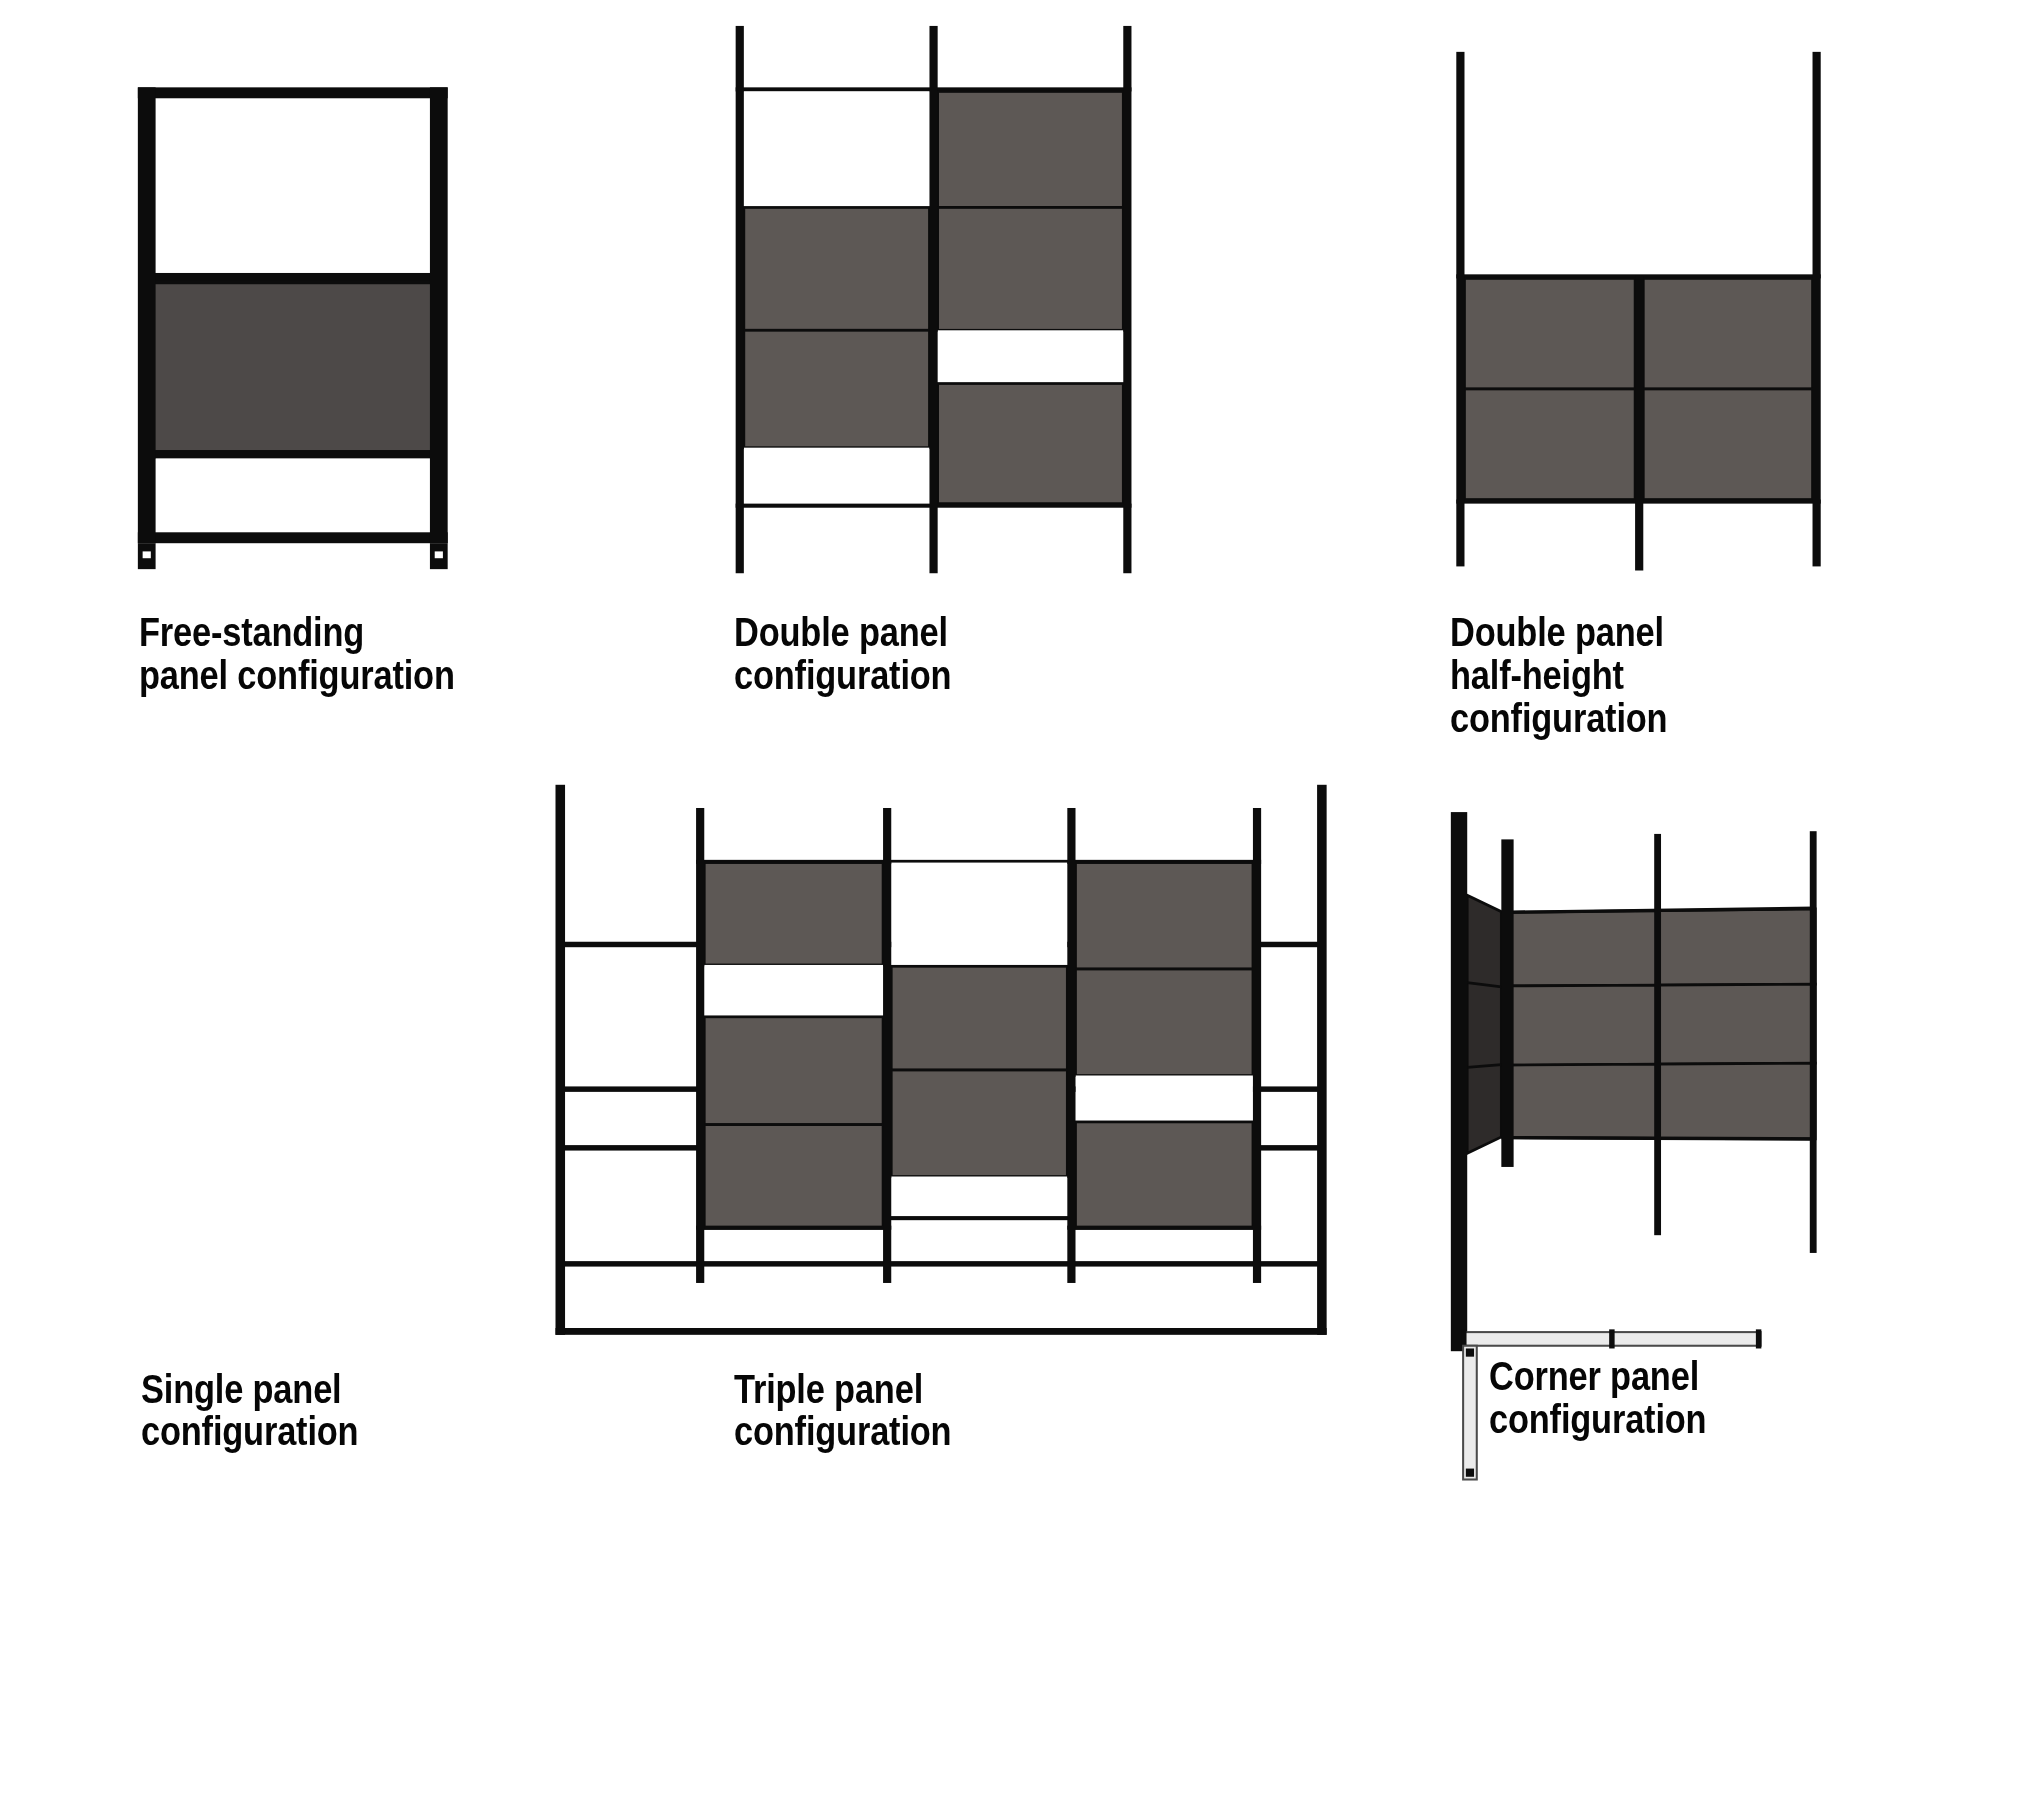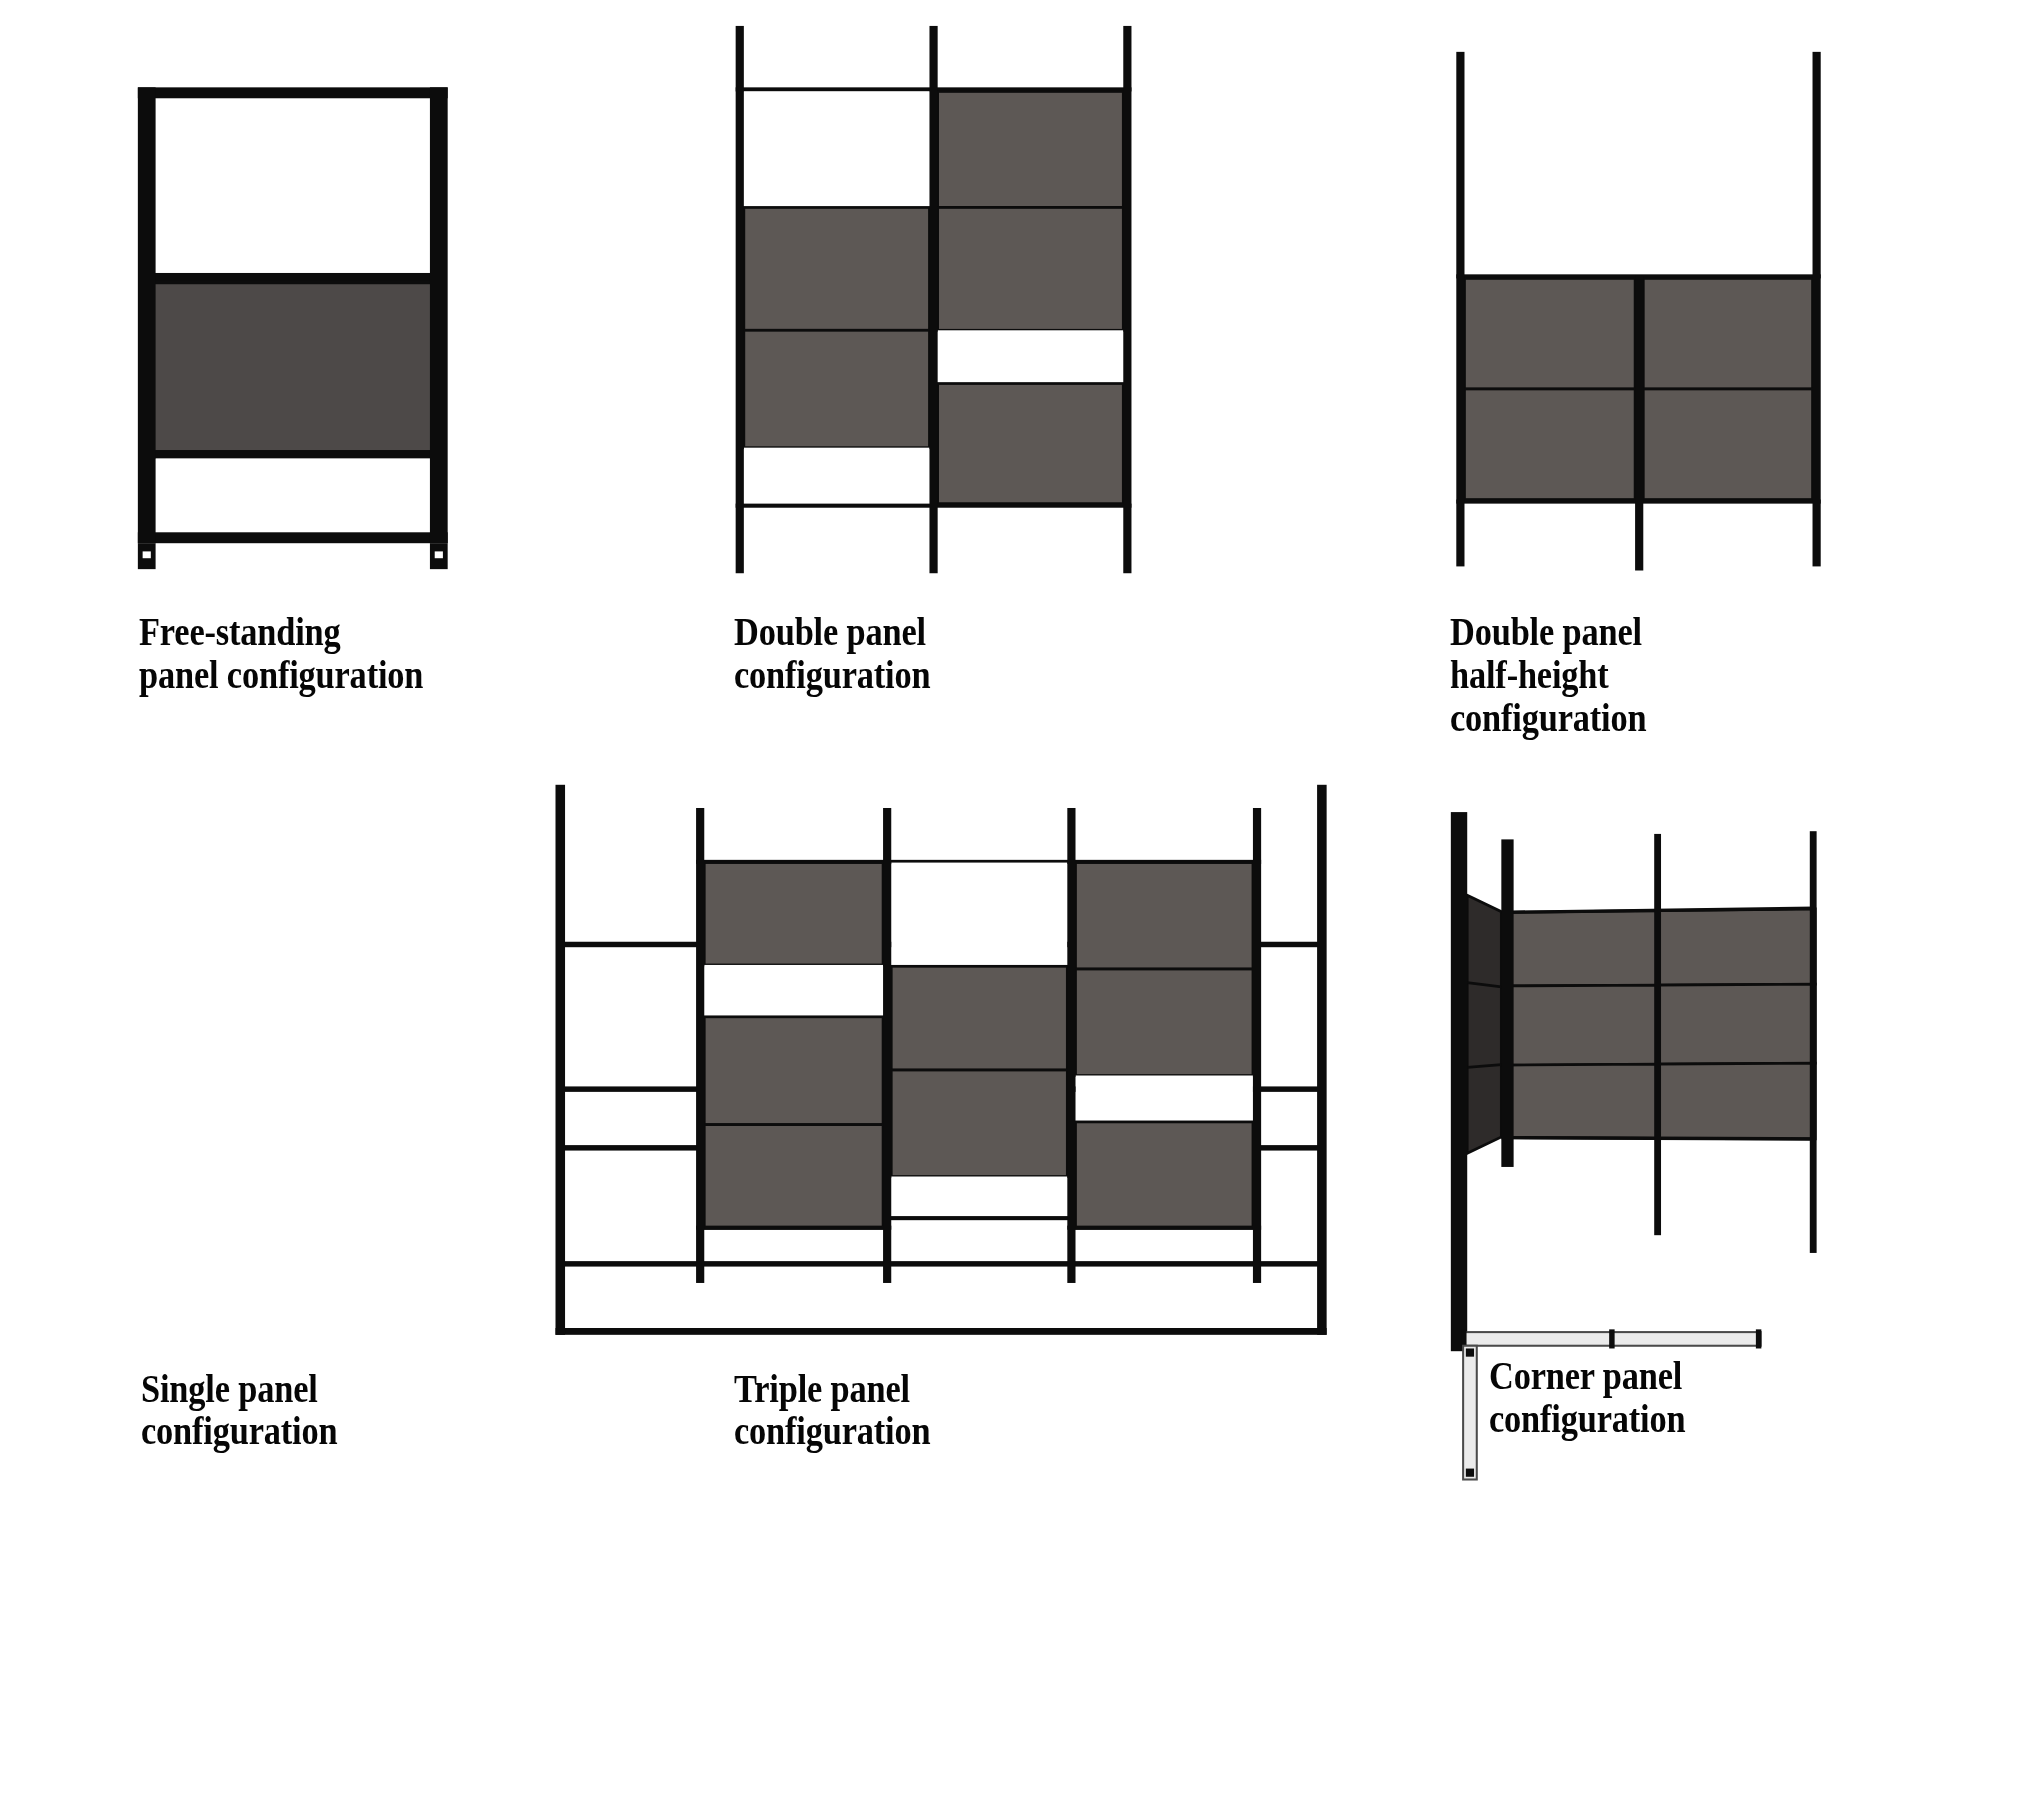--- a/index.html
+++ b/index.html
@@ -7,21 +7,21 @@
     padding: 0;
     background: #ffffff;
   }
   .stage {
     position: relative;
     width: 100%;
     aspect-ratio: 1491 / 1113;
     container-type: inline-size;
     background: #ffffff;
     overflow: hidden;
-    font-family: Liberation Serif, serif;
+    font-family: Liberation Sans, sans-serif;
   }
   .diagram-svg {
     position: absolute;
     inset: 0;
     width: 100%;
     height: 100%;
     display: block;
   }
   .label {
     position: absolute;

